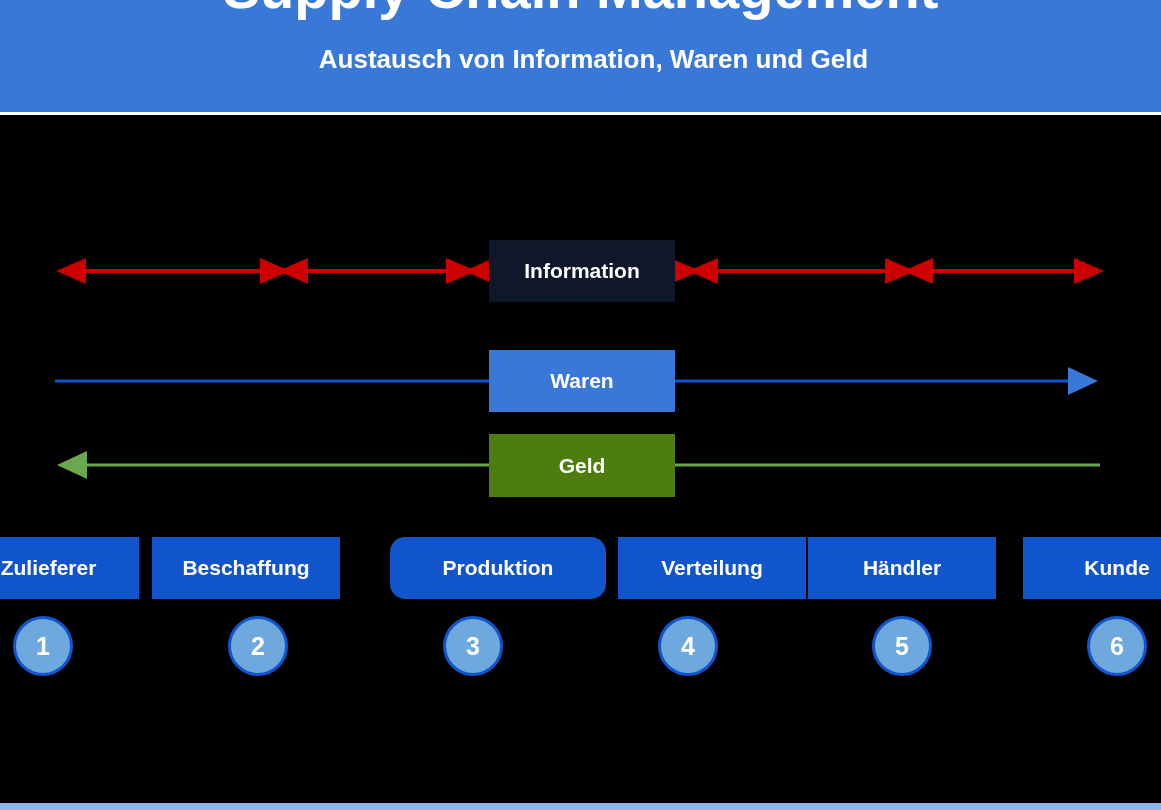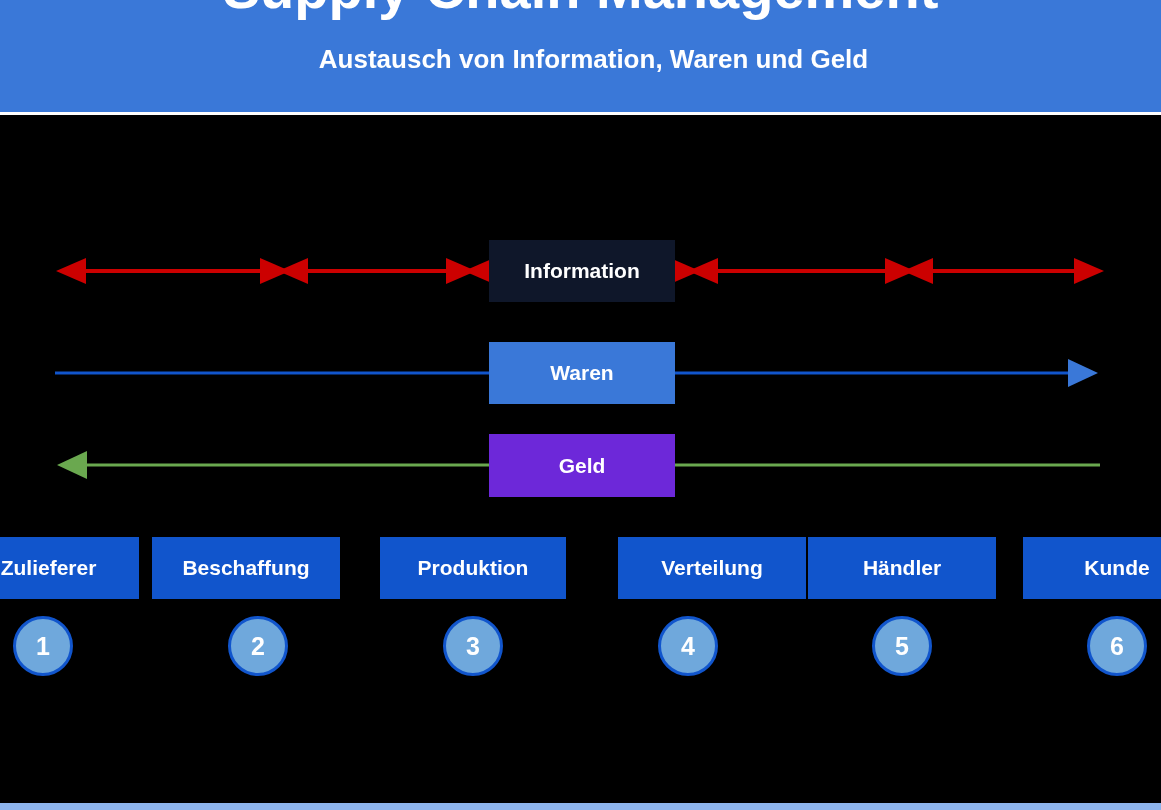--- a/index.html
+++ b/index.html
@@ -79,34 +79,34 @@
     display: flex;
     align-items: center;
     justify-content: center;
     color: #ffffff;
     font-size: 21px;
     font-weight: bold;
     white-space: nowrap;
   }
 
   #row-information { top: 236px; }
-  #row-waren       { top: 338px; }
+  #row-waren       { top: 346px; }
   #row-geld        { top: 430px; }
 
   #label-information {
     left: 489px; top: 4px; width: 186px; height: 62px;
     background: #0f172a;
   }
   #label-waren {
     left: 489px; top: 4px; width: 186px; height: 62px;
     background: #3a78d8;
   }
   #label-geld {
     left: 489px; top: 4px; width: 186px; height: 63px;
-    background: #6d28d9;
+    background: #4d7c0f;
   }
 
   
   .stage-box {
     position: absolute;
     top: 537px;
     height: 62px;
     background: #1155cc;
     display: flex;
     align-items: center;
@@ -199,21 +199,21 @@
     </svg>
     <div class="flow-label" id="label-geld">Geld</div>
   </div>
 
   <div class="stage-box" style="left:-42px; width:181px;">
     <span>Zulieferer</span>
   </div>
   <div class="stage-box" style="left:152px; width:188px;">
     <span>Beschaffung</span>
   </div>
-  <div class="stage-box" style="left:380px; width:186px;">
+  <div class="stage-box" style="left:390px; width:216px;border-radius:15px;">
     <span>Produktion</span>
   </div>
   <div class="stage-box" style="left:594px; width:188px;margin-left:24px;">
     <span>Verteilung</span>
   </div>
   <div class="stage-box" style="left:808px; width:188px;">
     <span>Händler</span>
   </div>
   <div class="stage-box" style="left:1023px; width:188px;">
     <span>Kunde</span>

